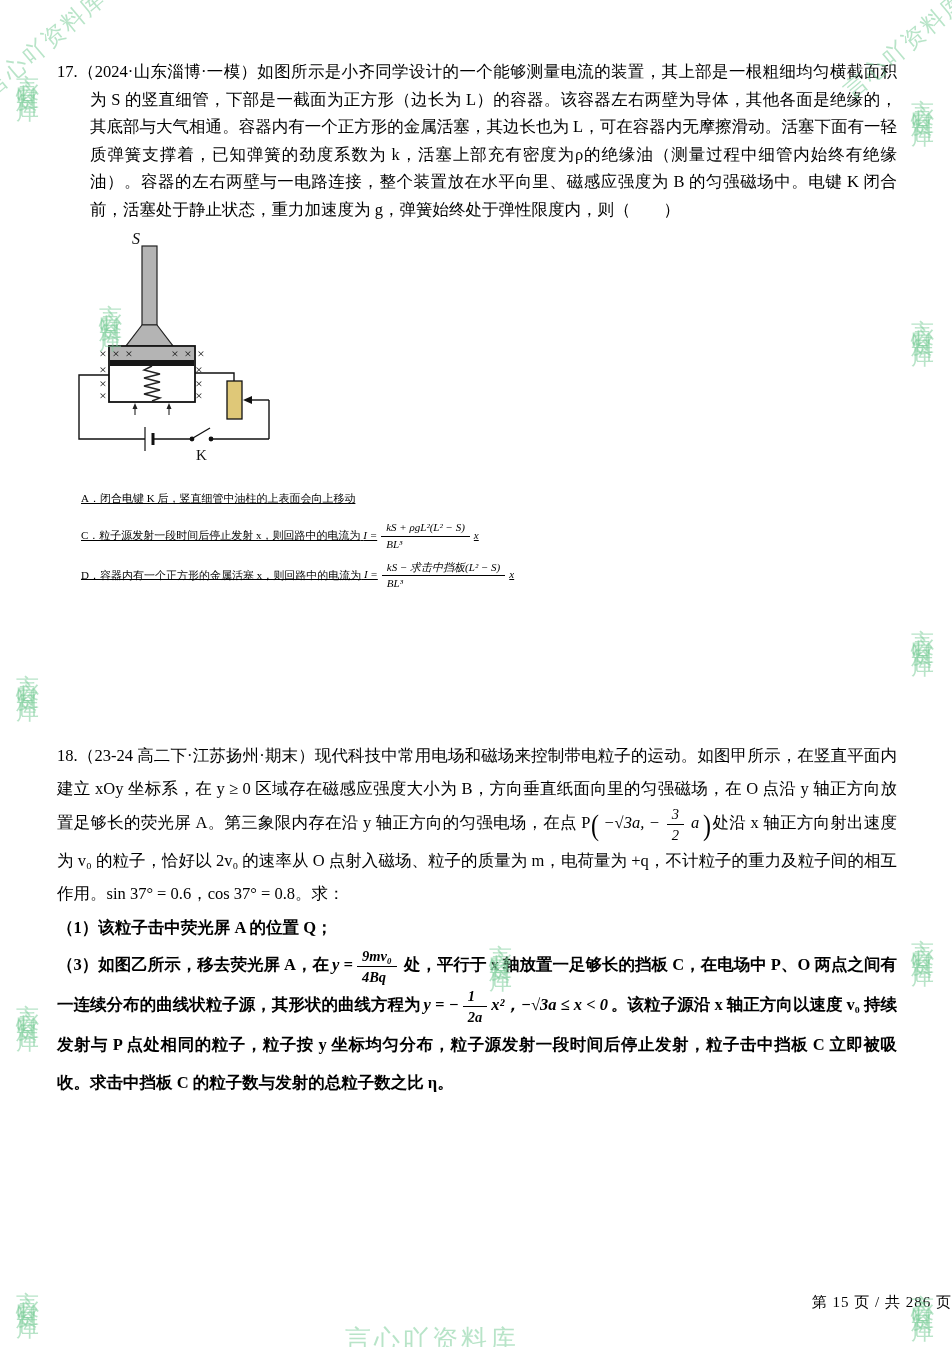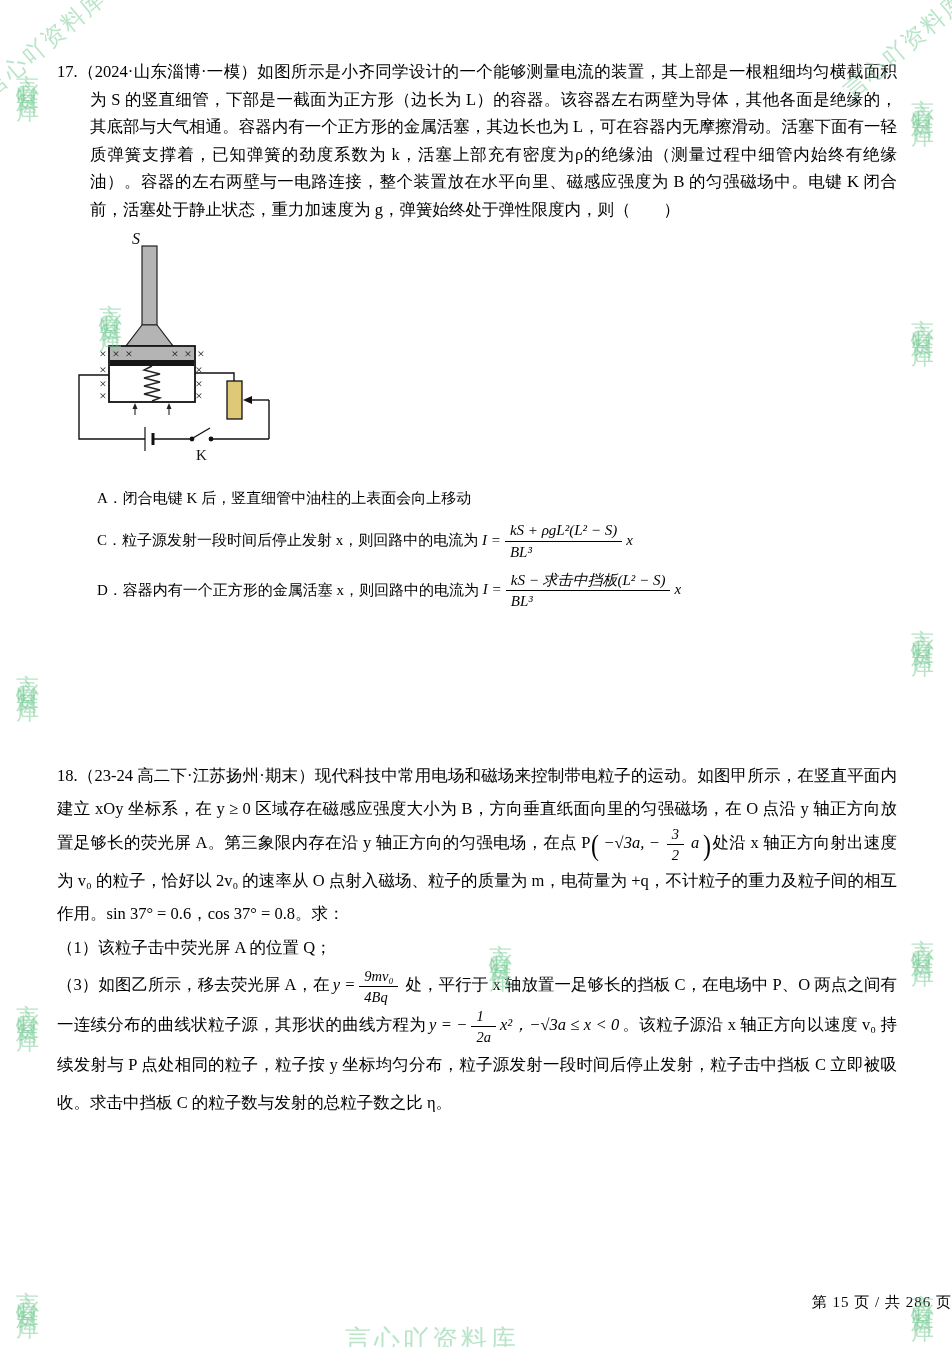--- a/index.html
+++ b/index.html
@@ -6,33 +6,33 @@
   html,body { width:952px; height:1347px; }
   body {
     position:relative; background:#ffffff; color:#000;
     font-family:"Liberation Serif","DejaVu Serif",serif;
     overflow:hidden;
   }
   .content { position:absolute; left:57px; top:58px; width:840px; z-index:1; }
   .stem { font-size:16.5px; line-height:27.5px; text-align:justify;font-family:Liberation Serif, serif; }
   .stem.hang { padding-left:33px; text-indent:-33px; }
   .figure-wrap { margin:6px 0 10px 12px; }
-  .options { margin-left:40px; font-size:15px; }
+  .options { margin-left:24px; font-size:11px;text-decoration:underline; }
   .option { line-height:27px; margin:4px 0; }
   .option.tall { margin:9px 0; }
   .math, .math-inline { font-style:italic; white-space:nowrap; }
   .math-inline { margin:0 3px; }
   .frac { display:inline-block; text-align:left; vertical-align:middle; margin:0 4px; font-style:italic; }
   .frac .fnum { display:block; padding:0 5px 1px; border-bottom:1.2px solid #000; line-height:1.25; }
   .frac .fden { display:block; padding:1px 5px 0; line-height:1.25; }
   .frac.small { font-size:14.5px; }
   .bigparen { font-size:30px; font-weight:400; vertical-align:middle; line-height:0; display:inline-block; transform:scaleX(0.8); }
   .q18 { margin-top:148px; }
   .q18 .stem { line-height:33px; }
-  .item { font-size:16.5px; line-height:30px; margin:3px 0; }
+  .item { font-size:16.5px; line-height:30px; margin:3px 0;font-weight:bold; }
   .item.item3 { line-height:38px; text-align:justify; }
   .footer { position:absolute; left:0; top:1293px; width:952px; text-align:right; font-size:15px; letter-spacing:1px; z-index:1; }
   .wm { position:absolute; color:rgba(125,205,155,0.55); font-size:23px; z-index:3; pointer-events:none; white-space:nowrap; }
   .wm.v { writing-mode:vertical-rl; text-orientation:upright; letter-spacing:5px; }
   .wm.h { letter-spacing:3px; font-size:26px; }
   .wm.diag { transform:rotate(-40deg); letter-spacing:2px; }
   svg text { user-select:none; }
 </style>
 </head>
 <body>

